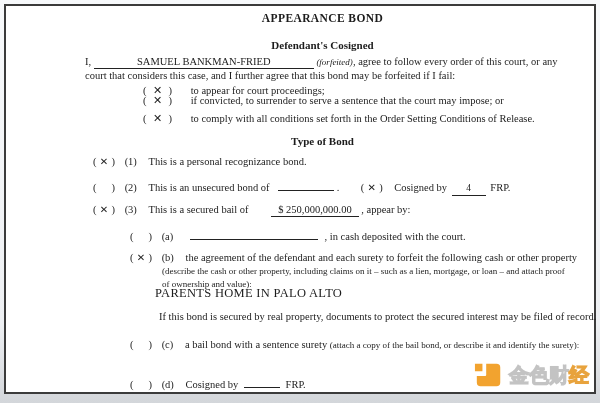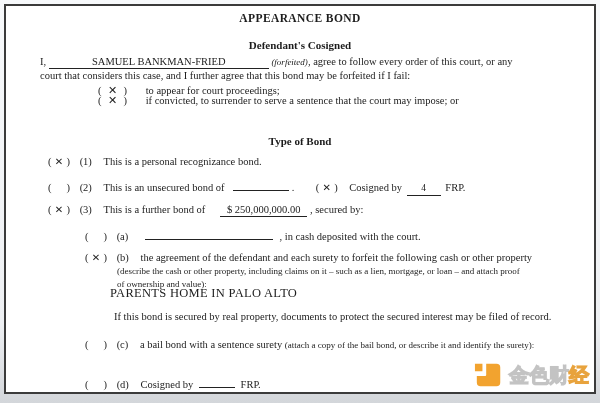--- a/index.html
+++ b/index.html
@@ -5,21 +5,21 @@
   html,body{margin:0;padding:0;}
   body{
     width:600px;height:403px;position:relative;overflow:hidden;
     background:linear-gradient(#f7f9fb 0%, #eef0f3 80%, #d8dbdf 96%, #d3d6da 100%);
     font-family:"Liberation Serif", serif;color:#1c1c1c;
   }
   .page{
     position:absolute;left:4px;top:4px;right:4px;bottom:9px;
     border:2px solid #3b3b3b;background:#fff;
   }
-  .row{position:absolute;white-space:nowrap;font-size:10.5px;line-height:13px;}
+  .row{position:absolute;white-space:nowrap;font-size:10.5px;line-height:13px;padding-left:45px;}
   .center{left:0;right:0;text-align:center;}
   .bold{font-weight:bold;}
   .title{font-size:11.5px;letter-spacing:.4px;}
   .h2{font-size:11px;}
   .it{font-style:italic;}
   .fine{font-size:9px;}
   .wrap{white-space:normal;}
   
   .cb{display:inline-block;}
   .cb .m{display:inline-block;width:15px;text-align:center;
@@ -63,20 +63,24 @@
   <div class="row" style="top:63px;left:34px">court that considers this case, and I further agree that this bond may be forfeited if I fail:</div>
 
   <div class="row" style="top:78px;left:92px">
     <span class="cb wide"><span class="p">(</span><span class="m">✕</span><span class="p">)</span></span>
     <span class="txt" style="margin-left:16px">to appear for court proceedings;</span>
   </div>
   <div class="row" style="top:88px;left:92px">
     <span class="cb wide"><span class="p">(</span><span class="m">✕</span><span class="p">)</span></span>
     <span class="txt" style="margin-left:16px">if convicted, to surrender to serve a sentence that the court may impose; or</span>
   </div>
+  <div class="row" style="top:106px;left:92px">
+    <span class="cb wide"><span class="p">(</span><span class="m">✕</span><span class="p">)</span></span>
+    <span class="txt" style="margin-left:16px">to comply with all conditions set forth in the Order Setting Conditions of Release.</span>
+  </div>
 
   <div class="row center bold h2" style="top:129px">Type of Bond</div>
 
   <div class="row" style="top:149px;left:42px">
     <span class="cb"><span class="p">(</span><span class="m">✕</span><span class="p">)</span></span>
     <span class="num">(1)</span>
     <span class="txt">This is a personal recognizance bond.</span>
   </div>
 
   <div class="row" style="top:173px;left:42px">
@@ -88,23 +92,23 @@
     <span class="gap-lg"></span>
     <span class="cb"><span class="p">(</span><span class="m">✕</span><span class="p">)</span></span>
     <span class="txt">Cosigned by</span>
     <span class="field w-cosign"><span style="font-size:9.5px">4</span></span>
     <span>FRP.</span>
   </div>
 
   <div class="row" style="top:197px;left:42px">
     <span class="cb"><span class="p">(</span><span class="m">✕</span><span class="p">)</span></span>
     <span class="num">(3)</span>
-    <span class="txt">This is a further bond of</span>
-    <span class="field w-amt" style="margin-left:12px"><span>$ 250,000,000.00</span></span>
-    <span>, secured by:</span>
+    <span class="txt">This is a secured bail of</span>
+    <span class="field w-amt" style="margin-left:20px"><span>$ 250,000,000.00</span></span>
+    <span>, appear by:</span>
   </div>
 
   <div class="row" style="top:222px;left:79px">
     <span class="cb"><span class="p">(</span><span class="m">&nbsp;</span><span class="p">)</span></span>
     <span class="num">(a)</span>
     <span class="blank w-blanka" style="margin-left:14px"></span>
     <span class="txt" style="margin-left:4px">, in cash deposited with the court.</span>
   </div>
 
   <div class="row" style="top:245px;left:79px">

